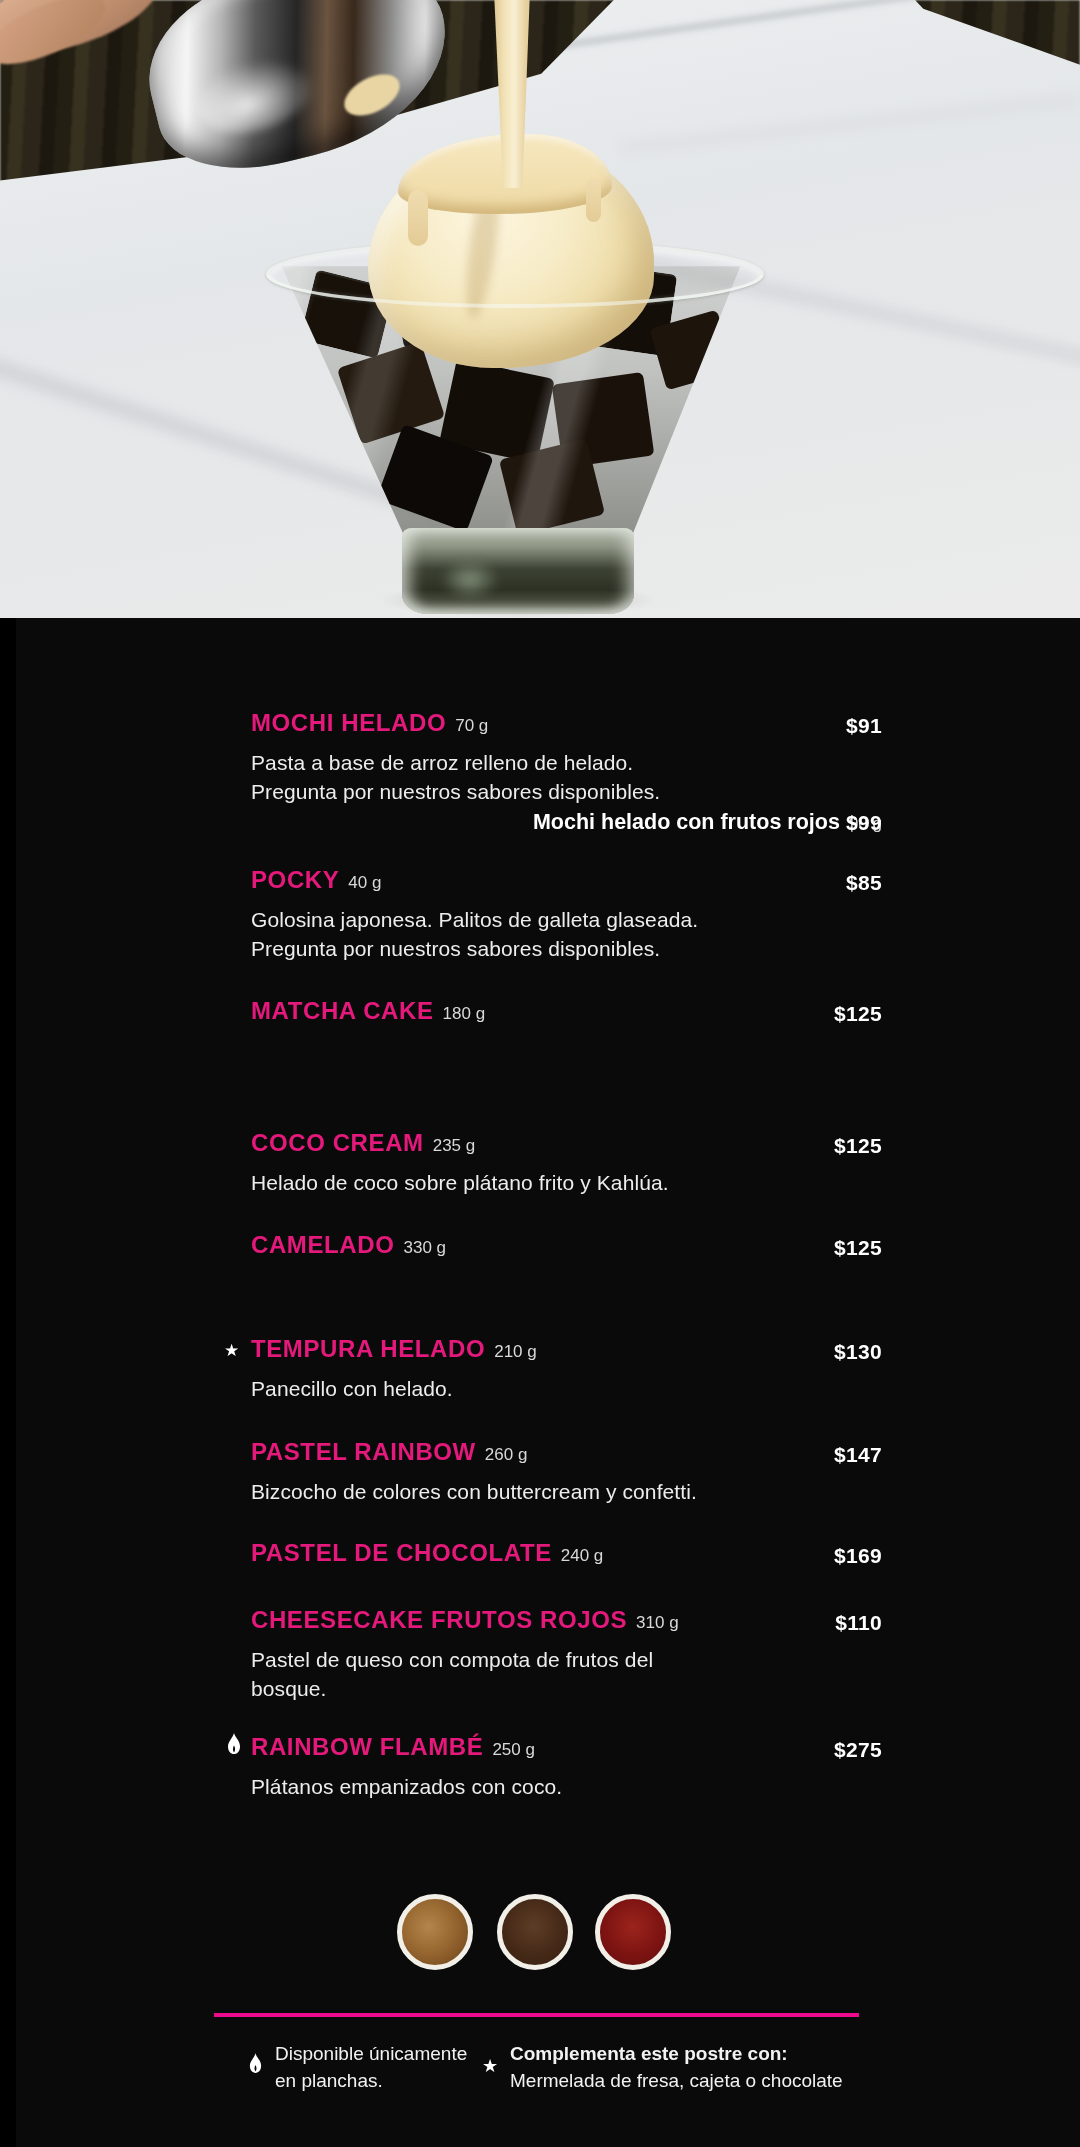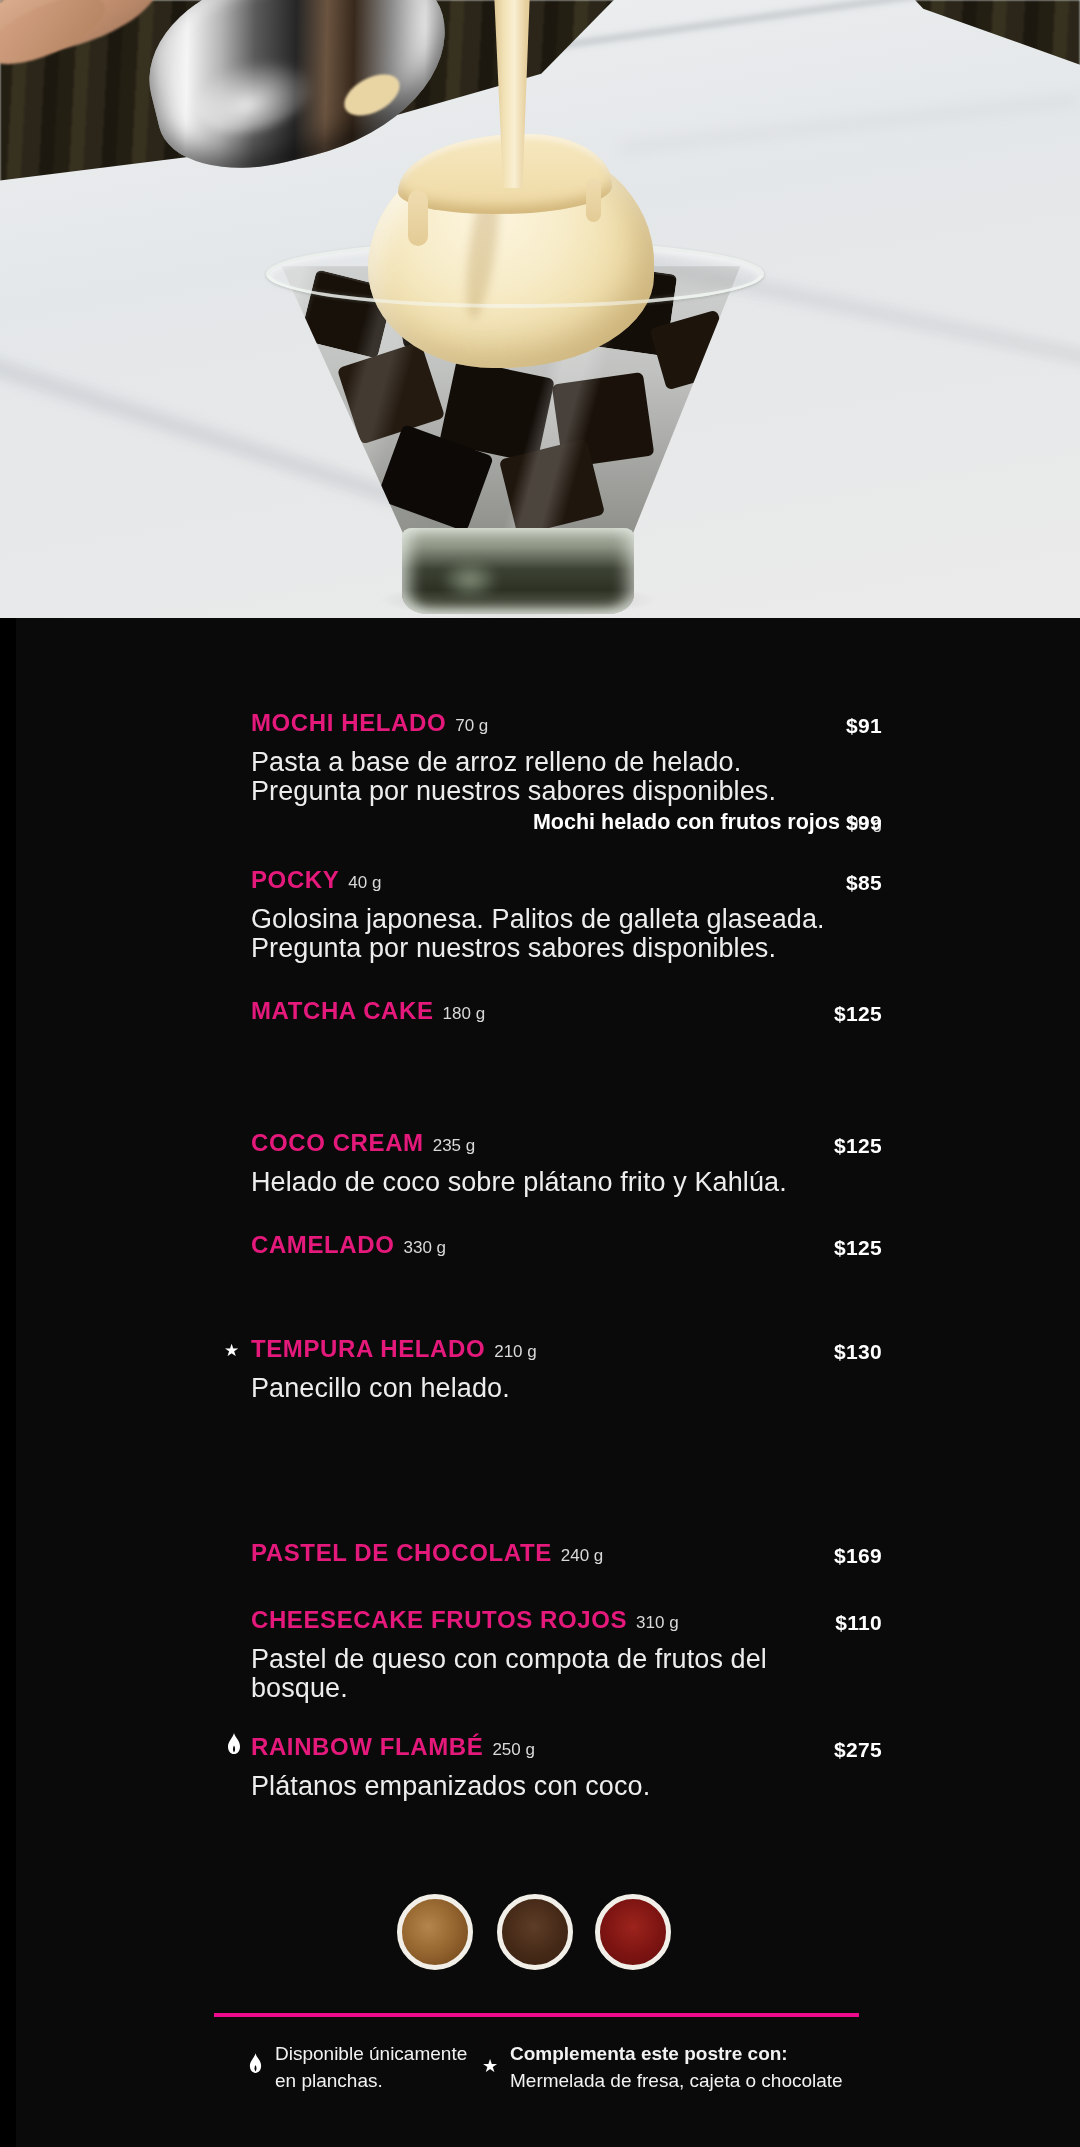--- a/index.html
+++ b/index.html
@@ -73,21 +73,21 @@
   .rim-front{position:absolute;left:0;top:0;width:490px;height:60px;border-radius:50%;
       border:4px solid rgba(245,250,246,.55);}
 
   
   #menu{left:16px;top:618px;width:1080px;height:1529px;background:#0a0a0a;padding-left:45px;}
   .item{position:absolute;left:235px;width:631px;}
   .item-head{position:relative;line-height:30px;white-space:nowrap;}
   .item-name{font-size:24px;font-weight:bold;color:#e4197b;letter-spacing:.6px;}
   .item-weight{font-size:17px;color:#d9d9d9;margin-left:9px;}
   .item-price{position:absolute;right:0;top:3px;font-size:21px;font-weight:bold;color:#ffffff;letter-spacing:.3px;}
-  .item-desc{margin-top:7px;font-size:27px;line-height:29px;color:#ededed;white-space:pre-line;letter-spacing:.1px;}
+  .item-desc{margin-top:7px;font-size:21px;line-height:29px;color:#ededed;white-space:pre-line;letter-spacing:.1px;}
   .variant-row{position:relative;margin-top:8px;line-height:17px;white-space:nowrap;text-align:right;}
   .variant-name{font-size:21.5px;font-weight:bold;color:#ffffff;}
   .badge-icon{position:absolute;top:4px;color:#ffffff;}
   .star-badge{left:-27px;font-size:17px;top:2px;}
   .flame-badge{left:-25px;top:1px;}
 
   
   .sauce{position:absolute;top:1894px;width:66px;height:66px;border-radius:50%;
          border:5px solid #f2efe9;}
   .sauce-cajeta{left:397px;background:radial-gradient(circle at 40% 42%,#b5854e 0%,#9a6a33 42%,#7f5222 76%,#6f451b 100%);}
@@ -193,20 +193,27 @@
 
   <div class="item" style="top:716px">
     <div class="item-head">
       <span class="badge-icon star-badge">★</span>
       <span class="item-name">TEMPURA HELADO</span><span class="item-weight">210 g</span>
       <span class="item-price">$130</span>
     </div>
     <div class="item-desc">Panecillo con helado.</div>
   </div>
 
+  <div class="item" style="top:819px">
+    <div class="item-head">
+      <span class="item-name">PASTEL RAINBOW</span><span class="item-weight">260 g</span>
+      <span class="item-price">$147</span>
+    </div>
+    <div class="item-desc">Bizcocho de colores con buttercream y confetti.</div>
+  </div>
 
   <div class="item" style="top:920px">
     <div class="item-head">
       <span class="item-name">PASTEL DE CHOCOLATE</span><span class="item-weight">240 g</span>
       <span class="item-price">$169</span>
     </div>
   </div>
 
   <div class="item" style="top:987px">
     <div class="item-head">

